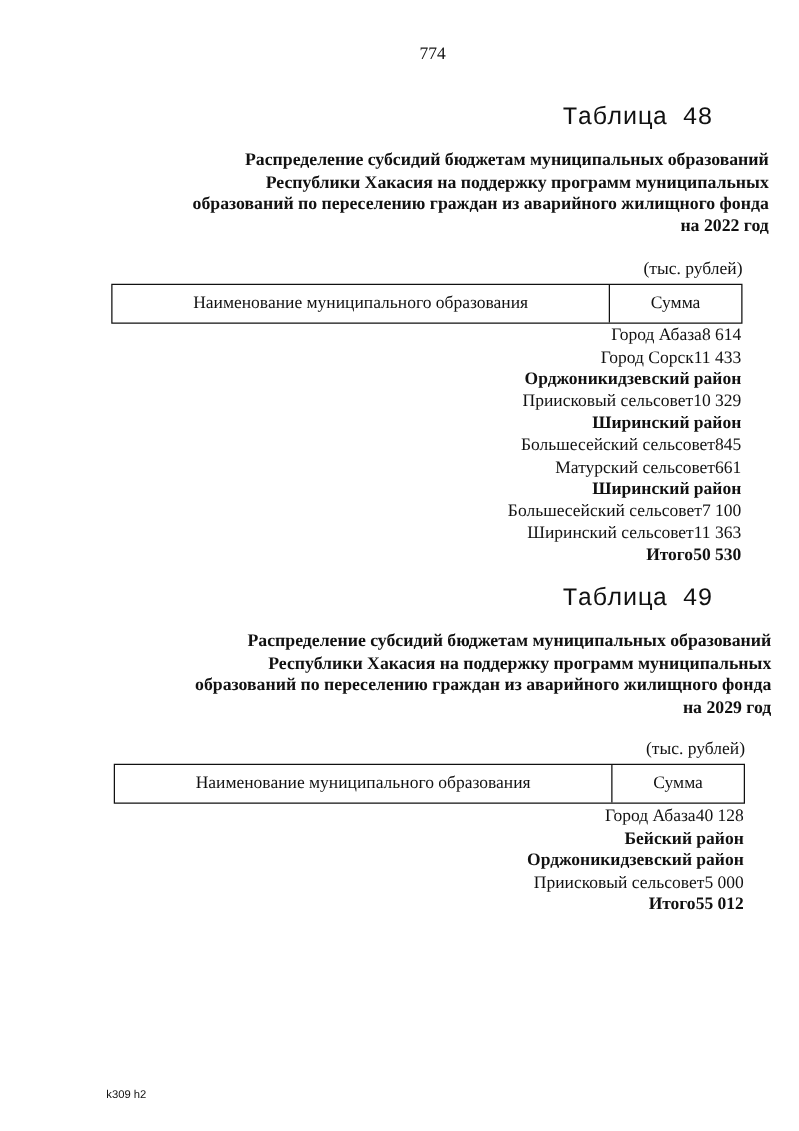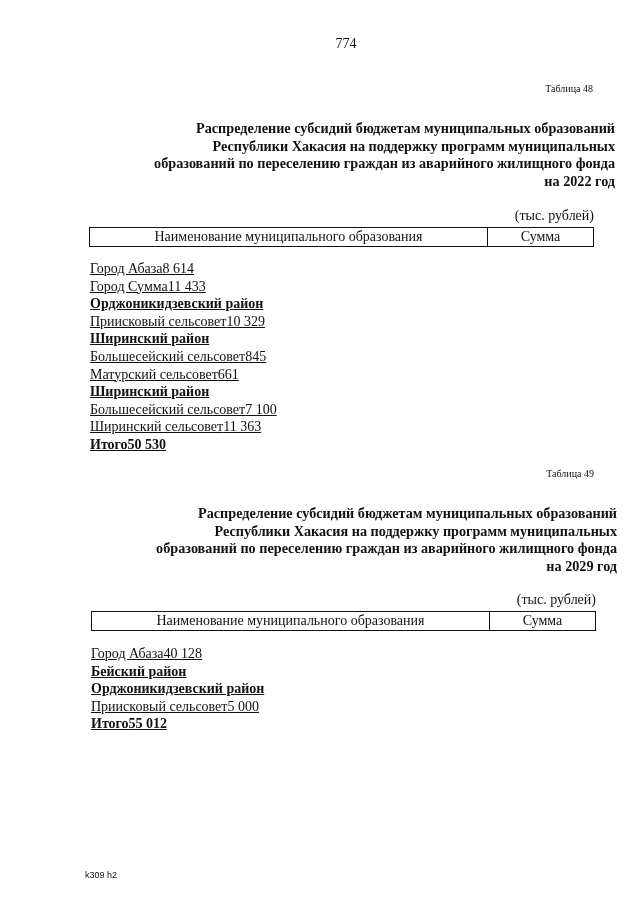--- a/index.html
+++ b/index.html
@@ -16,63 +16,62 @@
       color: #111111;
     }
     .abs { position: absolute; }
     .page-number {
       left: 0; width: 700px;
       top: 36px;
       text-align: center;
       font-size: 14px;
     }
     .table-caption {
-      font-size: 10px;
-      text-align: right;
+      font-size: 20px;
+      font-family: Liberation Mono, monospace;
     }
     .title {
       font-weight: bold;
       font-size: 14.2px;
       line-height: 17.6px;
       text-align: right;
     }
     .title span { display: block; white-space: nowrap; }
     .units {
       font-size: 14px;
       text-align: right;
     }
     .thead {
       border: 1.5px solid #111;
       display: flex;
       box-sizing: border-box;
-      height: 20px;
+      height: 32px;
       font-size: 14px;
     }
     .thead .col-name {
       flex: 0 0 auto;
       border-right: 1.2px solid #111;
       display: flex;
       align-items: center;
       justify-content: center;
       box-sizing: border-box;
     }
     .thead .col-sum {
       flex: 1 1 auto;
       display: flex;
       align-items: center;
       justify-content: center;
     }
     .rows { font-size: 14px; }
     .row {
       display: flex;
-      justify-content: flex-start;
+      justify-content: flex-end;
       height: 17.6px;
       line-height: 17.6px;
       white-space: nowrap;
-      text-decoration: underline;
     }
     .row.bold { font-weight: bold; }
     .row .value { text-align: right; }
     .footer-code {
       left: 85px;
       top: 870px;
       font-size: 9px;
       font-family: "Liberation Sans", sans-serif;
     }
   </style>
@@ -97,21 +96,21 @@
     <div class="col-name" style="width:398px;">Наименование муниципального образования</div>
     <div class="col-sum">Сумма</div>
   </div>
 
   <div class="abs rows" style="left:90px;width:503px;top:260px;">
     <div class="row">
       <span>Город Абаза</span>
       <span class="value">8 614</span>
     </div>
     <div class="row">
-      <span>Город Сумма</span>
+      <span>Город Сорск</span>
       <span class="value">11 433</span>
     </div>
     <div class="row bold">
       <span>Орджоникидзевский район</span>
       <span class="value"></span>
     </div>
     <div class="row">
       <span>Приисковый сельсовет</span>
       <span class="value">10 329</span>
     </div>

